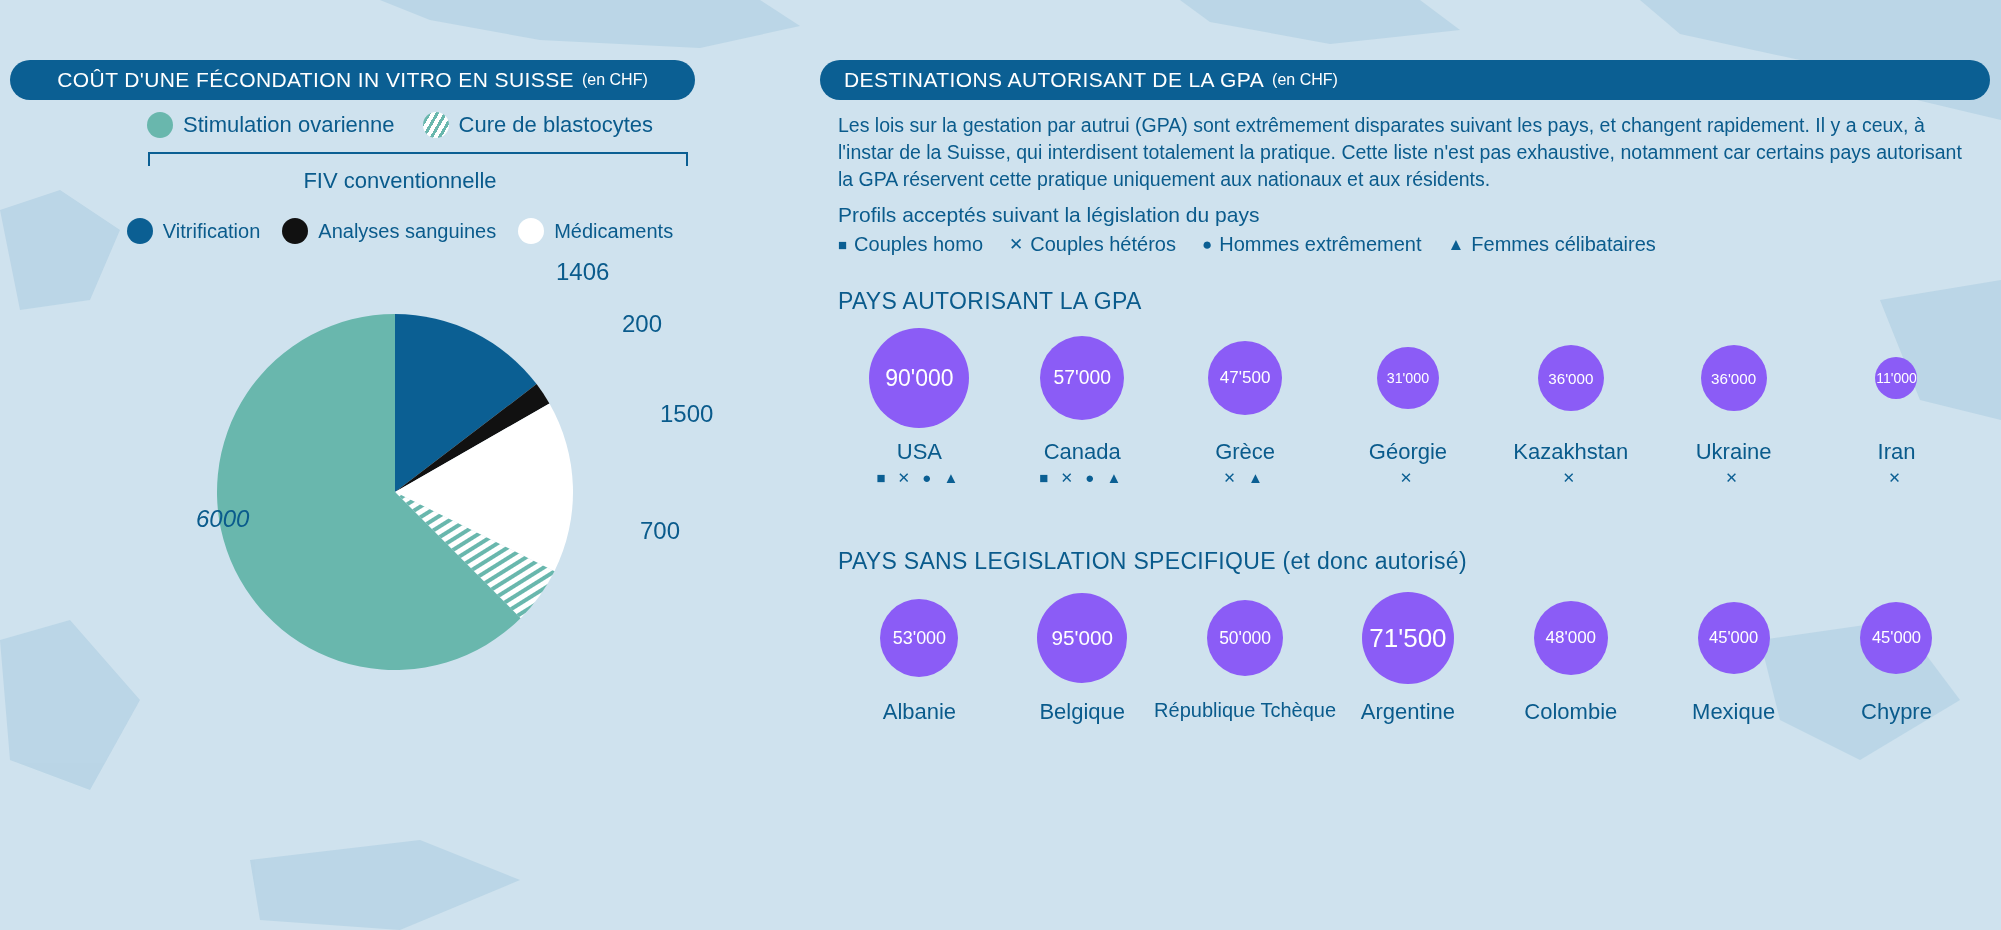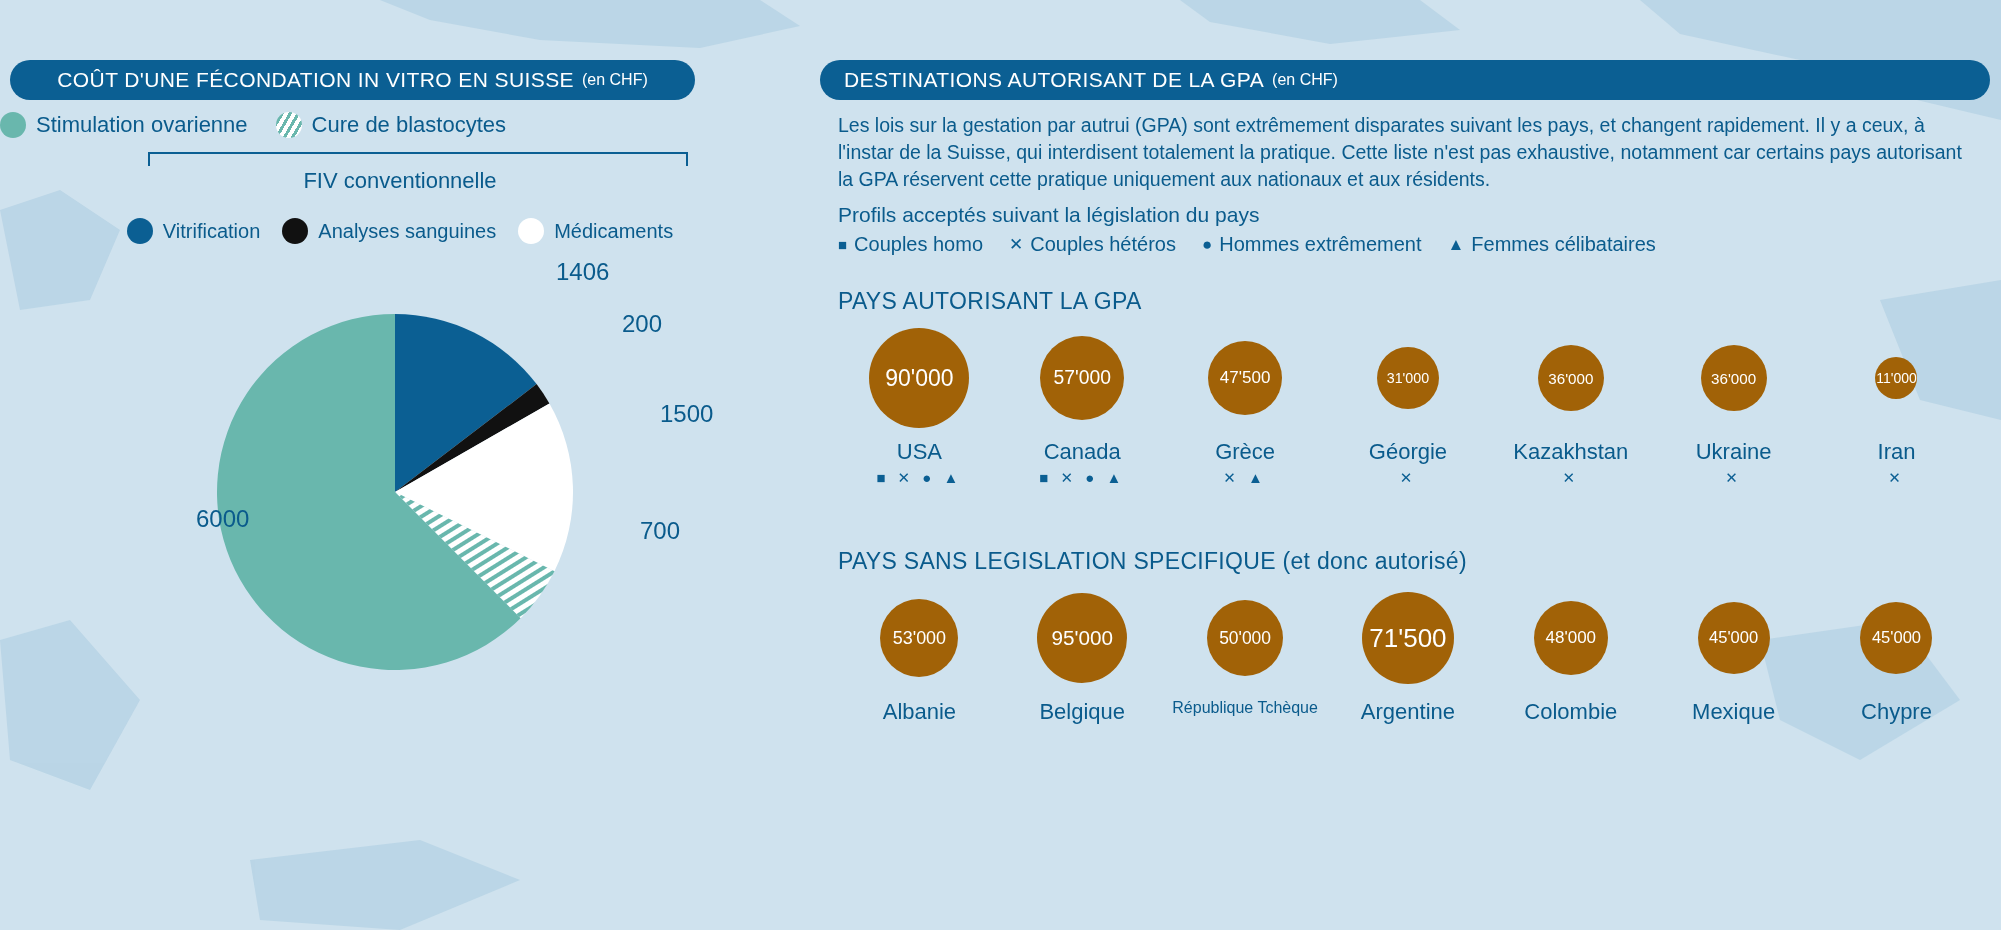--- a/index.html
+++ b/index.html
@@ -60,21 +60,21 @@
     width: 685px;
   }
 
   .legend-top {
     position: absolute;
     top: 112px;
     left: 0;
     width: 800px;
     display: flex;
     align-items: center;
-    justify-content: flex-start;
+    justify-content: center;
     gap: 28px;
     font-size: 22px;
   }
   .legend-item {
     display: flex;
     align-items: center;
     gap: 10px;
   }
   .dot {
     width: 26px;
@@ -214,35 +214,35 @@
     flex-direction: column;
     align-items: center;
   }
   .bubble-holder {
     display: flex;
     align-items: center;
     justify-content: center;
   }
   .bubble {
     border-radius: 50%;
-    background: #a16207;
+    background: #8b5cf6;
     color: #ffffff;
     display: flex;
     align-items: center;
     justify-content: center;
     font-size: 22px;
   }
   .bubble-name {
     margin-top: 8px;
     font-size: 22px;
     color: #0a5b8c;
     white-space: nowrap;
   }
   .bubble-name.small {
-    font-size: 16px;
+    font-size: 20px;
   }
   .bubble-syms {
     margin-top: 4px;
     font-size: 15px;
     color: #0b5f93;
     letter-spacing: 4px;
   }
 </style>
 </head>
 <body>
@@ -313,21 +313,21 @@
             <path d="M 395 192 L 549.44 103.50 A 178 178 0 0 1 554.43 271.15 Z" fill="#ffffff"></path>
             <path d="M 395 192 L 554.43 271.15 A 178 178 0 0 1 520.56 318.17 Z" fill="url(#hatch)"></path>
             <path d="M 395 192 L 520.56 318.17 A 178 178 0 1 1 395.00 14.00 Z" fill="#69b7ad"></path>
           </g>
       </svg>
       <div class="pie-labels">
         <span style="left:556px; top:-42px;">1406</span>
         <span style="left:622px; top:10px;">200</span>
         <span style="left:660px; top:100px;">1500</span>
         <span style="left:640px; top:217px;">700</span>
-        <span style="left:196px; top:205px;">6000</span>
+        <span style="left:196px; top:205px;font-style:italic;">6000</span>
       </div>
     </div>
   </div>
 
   <div class="right-panel">
 
     <div class="title-bar left-align right-title">
       <span>DESTINATIONS AUTORISANT DE LA GPA</span>
       <span class="sub">(en CHF)</span>
     </div>

